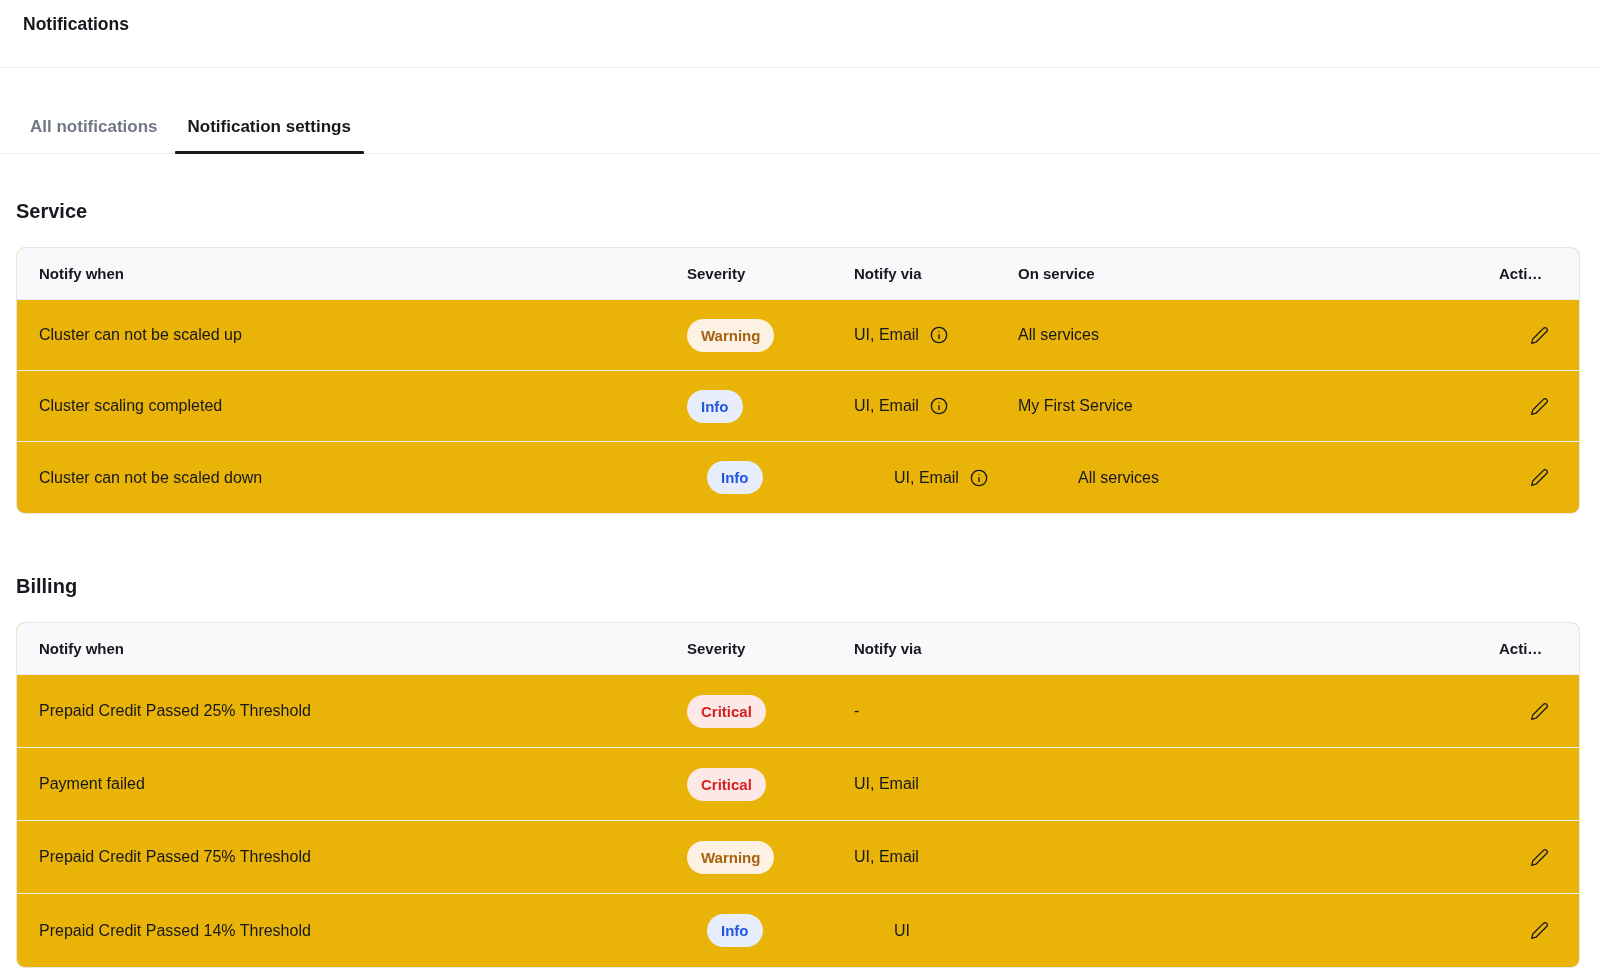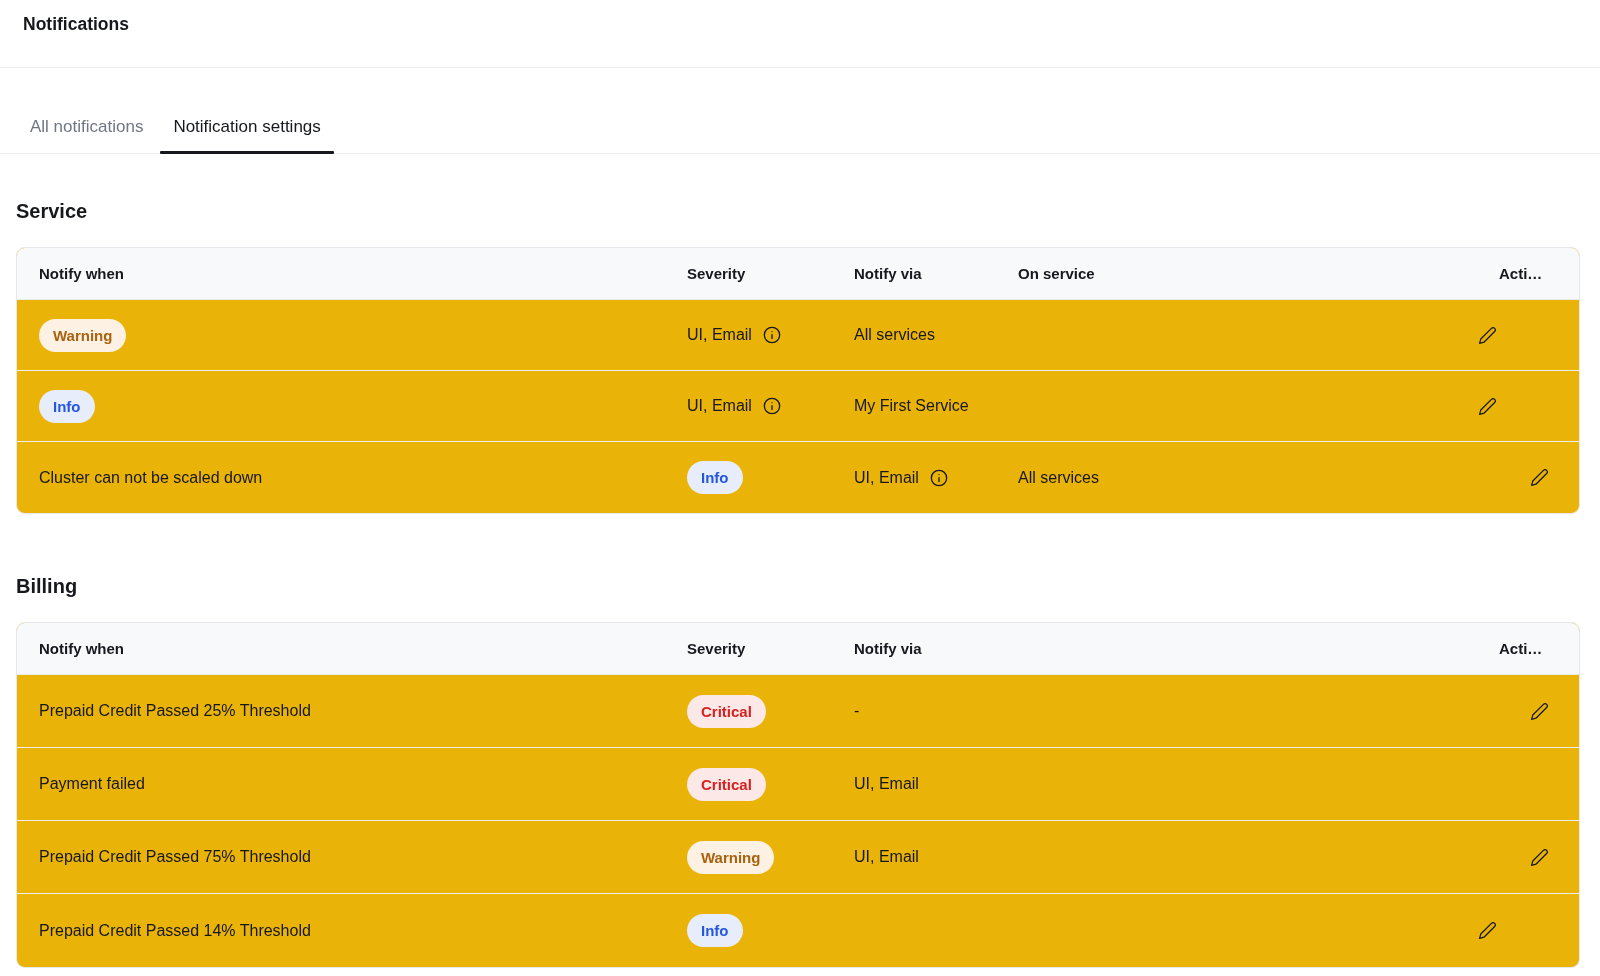--- a/index.html
+++ b/index.html
@@ -17,20 +17,21 @@
 
   
   .tabbar {
     display: flex; gap: 4px; align-items: flex-end;
     padding: 48px 0 0 17px; border-bottom: 1px solid #eceef1;
   }
   .tab {
     position: relative; font-size: 17px; line-height: 22px;
     padding: 0 13px 15px; color: var(--muted-tab, #707784); cursor: pointer;
     white-space: nowrap;
+    font-weight: bold;
   }
   .tab.active { color: var(--text, #16181d); text-align: center; }
   .tab.active::after {
     content: ""; position: absolute; left: 0; right: 0; bottom: -1px;
     height: 3px; background: var(--underline, #16181d); border-radius: 1px;
   }
 
   
   .content { padding: 46px 20px 0 16px; }
   .section { margin-bottom: 61px; }
@@ -44,21 +45,21 @@
     display: grid; align-items: center; height: 52px;
     background: var(--header-bg, #f8f9fb);
     border-bottom: 1px solid #e9ebee;
     font-size: 15px; font-weight: 600;
   }
   .row {
     display: grid; align-items: center; height: 71px;
     border-bottom: 1px solid #eceef1; font-size: 16px;
   }
   .table.cols-4 .row { height: 73px; }
-  .row:last-child { border-bottom: none; }
+  .row:last-child { border-bottom: none; gap: 20px; }
   .thead, .row { padding: 0 28px 0 22px; }
   .cols-5 .thead, .cols-5 .row { grid-template-columns: 648px 167px 164px 1fr 52px; }
   .cols-4 .thead, .cols-4 .row { grid-template-columns: 648px 167px 1fr 52px; }
   .cell { overflow: hidden; text-overflow: ellipsis; white-space: nowrap; }
   .cell-actions { text-align: right; }
   .cell-notify-via { display: flex; align-items: center; gap: 10px; }
 
   
   .badge {
     display: inline-flex; align-items: center;
@@ -94,20 +95,21 @@
       <h2>Service</h2>
       <div class="table cols-5">
         <div class="thead">
           <div class="cell">Notify when</div>
           <div class="cell">Severity</div>
           <div class="cell">Notify via</div>
           <div class="cell">On service</div>
           <div class="cell cell-actions">Actions</div>
         </div>
         <div class="row">
+          <div class="cell">Cluster can not be scaled up</div>
           <div class="cell"><span class="badge warning">Warning</span></div>
           <div class="cell cell-notify-via">
             <span>UI, Email</span>
             <span class="info-icon-wrap">
               <svg viewBox="0 0 24 24" width="20" height="20" fill="none" stroke="#16181d" stroke-width="1.6" stroke-linecap="round" stroke-linejoin="round">
                 <circle cx="12" cy="12" r="9.2"></circle>
                 <line x1="12" y1="16.2" x2="12" y2="11.6"></line>
                 <line x1="12" y1="7.9" x2="12.01" y2="7.9"></line>
               </svg>
             </span>
@@ -115,20 +117,21 @@
           <div class="cell">All services</div>
           <div class="cell cell-actions"><button class="icon-btn">
               <span>
                 <svg viewBox="0 0 24 24" width="19" height="19" fill="none" stroke="#16181d" stroke-width="1.6" stroke-linecap="round" stroke-linejoin="round">
                   <path d="M17 3a2.828 2.828 0 1 1 4 4L7.5 20.5 2 22l1.5-5.5L17 3z"></path>
                 </svg>
               </span>
             </button></div>
         </div>
         <div class="row">
+          <div class="cell">Cluster scaling completed</div>
           <div class="cell"><span class="badge info">Info</span></div>
           <div class="cell cell-notify-via">
             <span>UI, Email</span>
             <span class="info-icon-wrap">
               <svg viewBox="0 0 24 24" width="20" height="20" fill="none" stroke="#16181d" stroke-width="1.6" stroke-linecap="round" stroke-linejoin="round">
                 <circle cx="12" cy="12" r="9.2"></circle>
                 <line x1="12" y1="16.2" x2="12" y2="11.6"></line>
                 <line x1="12" y1="7.9" x2="12.01" y2="7.9"></line>
               </svg>
             </span>
@@ -207,20 +210,23 @@
               <span>
                 <svg viewBox="0 0 24 24" width="19" height="19" fill="none" stroke="#16181d" stroke-width="1.6" stroke-linecap="round" stroke-linejoin="round">
                   <path d="M17 3a2.828 2.828 0 1 1 4 4L7.5 20.5 2 22l1.5-5.5L17 3z"></path>
                 </svg>
               </span>
             </button></div>
         </div>
         <div class="row">
           <div class="cell">Prepaid Credit Passed 14% Threshold</div>
           <div class="cell"><span class="badge info">Info</span></div>
+          <div class="cell cell-notify-via">
+            <span>UI</span>
+          </div>
           <div class="cell cell-actions"><button class="icon-btn">
               <span>
                 <svg viewBox="0 0 24 24" width="19" height="19" fill="none" stroke="#16181d" stroke-width="1.6" stroke-linecap="round" stroke-linejoin="round">
                   <path d="M17 3a2.828 2.828 0 1 1 4 4L7.5 20.5 2 22l1.5-5.5L17 3z"></path>
                 </svg>
               </span>
             </button></div>
         </div>
       </div>
     </section>

